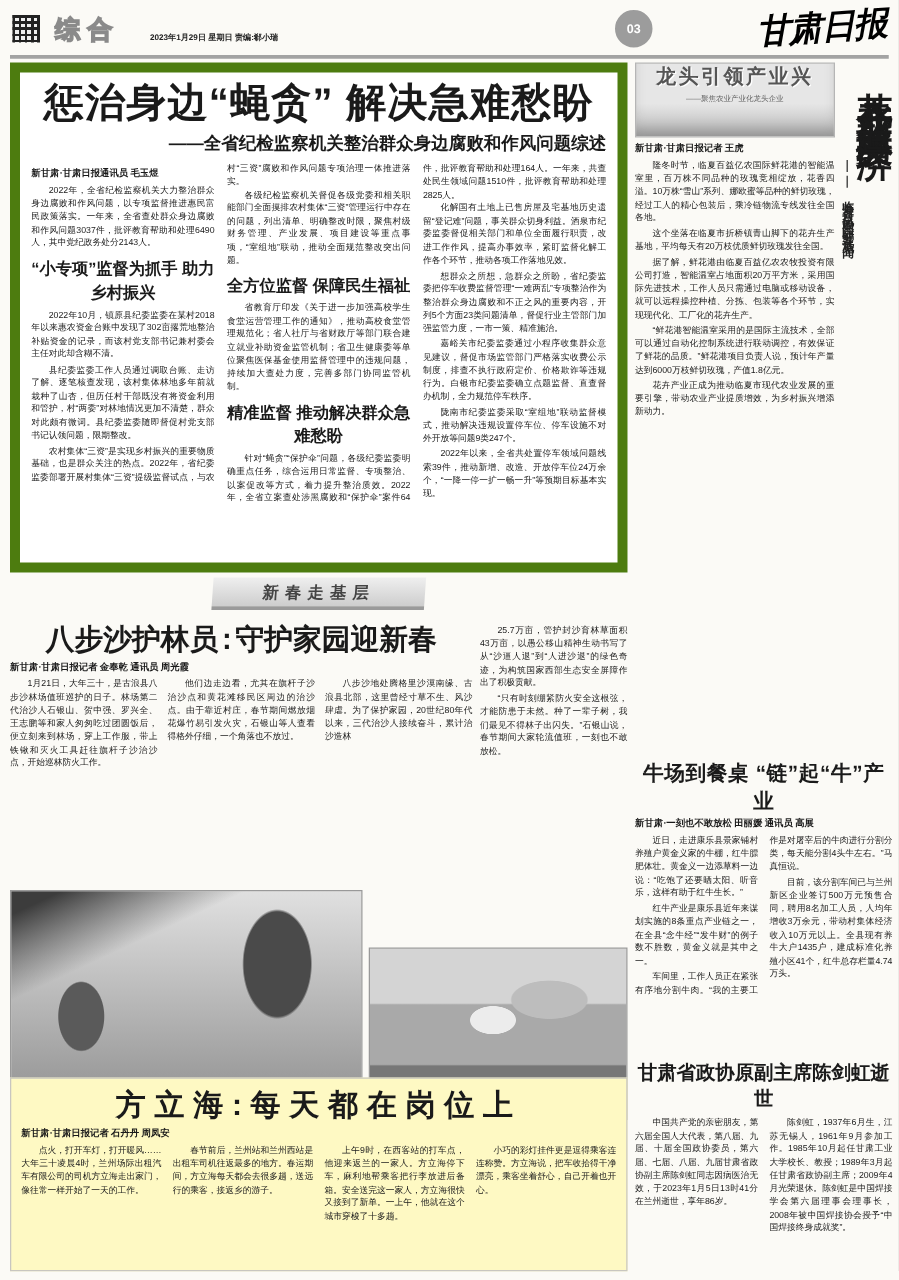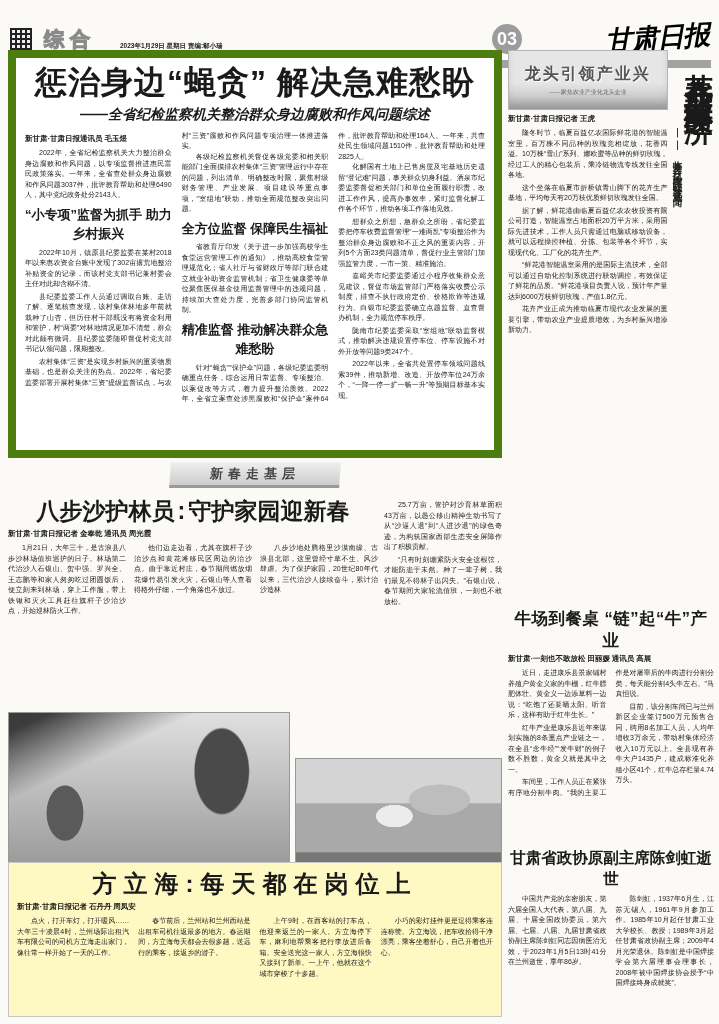--- a/index.html
+++ b/index.html
@@ -1,47 +1,47 @@
 <!DOCTYPE html>
 <html><head>
 <meta charset="utf-8">
 <style>
   html,body{margin:0;padding:0;background:#d8d6d1;}
   .page{position:relative;width:719px;height:1024px;margin:0 auto;background:#fbfaf6;
         font-family:"Liberation Sans",sans-serif;color:#1a1a1a;overflow:hidden;}
   
-  .hdr{position:absolute;left:8px;top:20px;right:8px;height:40px;border-bottom:8px solid #a3a3a3;}
+  .hdr{position:absolute;left:8px;top:4px;right:8px;height:40px;border-bottom:3px solid #a3a3a3;}
   .qr{position:absolute;left:2px;top:8px;width:22px;height:22px;background:
       repeating-linear-gradient(0deg,#222 0 2px,transparent 2px 5px),
       repeating-linear-gradient(90deg,#222 0 2px,#eee 2px 5px);}
   .section-name{position:absolute;left:36px;top:6px;font-size:20px;font-weight:800;
       letter-spacing:6px;color:#efece6;-webkit-text-stroke:1.2px #8a8a8a;}
   .date-line{position:absolute;left:112px;top:22px;font-size:6.5px;color:#222;font-weight:700;}
   .pageno{position:absolute;left:482px;top:2px;width:30px;height:30px;border-radius:50%;
-      background:#9c9c9c;color:#fff;font-weight:800;font-size:18px;
+      background:#9c9c9c;color:#fff;font-weight:800;font-size:10px;
       display:flex;align-items:center;justify-content:center;border:2px solid #fbfaf6;}
   .masthead{position:absolute;right:2px;top:0;font-family:"DejaVu Serif",serif;font-style:italic;
       font-weight:800;font-size:27px;letter-spacing:-1px;transform:rotate(-4deg);color:#000;}
   
   .para{text-indent:2em;margin:0 0 2px 0;}
   .subhead{font-weight:800;text-align:center;font-size:13px;margin:4px 0;}
   .byline{font-size:7.5px;text-align:left;margin:2px 0 4px 0;font-family:"Liberation Serif",serif;font-weight:700;}
   .bodytext{font-size:7px;line-height:1.5;text-align:justify;overflow:hidden;}
   
   .mainbox{position:absolute;left:8px;top:50px;width:494px;height:408px;border:8px solid #4d7c0f;
       box-sizing:border-box;padding:6px 9px;background:#fff;}
   .main-headline{font-size:32px;font-weight:900;text-align:center;letter-spacing:1px;line-height:1.15;}
-  .main-subtitle{font-size:14px;font-weight:800;text-align:center;margin:5px 0 7px 0;font-style:italic;}
+  .main-subtitle{font-size:14px;font-weight:800;text-align:right;margin:5px 0 7px 0;}
   .cols3{column-count:3;column-gap:10px;height:296px;}
   
   .flower{position:absolute;left:508px;top:50px;width:206px;height:512px;display:flex;}
   .flower-body{flex:1;min-width:0;padding-right:3px;}
   .banner{height:58px;border:1px solid #b5b5b5;background:linear-gradient(#e6e6e6 55%,#b9b9b9);
       text-align:center;box-shadow:inset 0 -10px 12px -6px #8e8e8e;margin-bottom:4px;}
-  .banner-title{font-size:16px;font-weight:900;color:#555;letter-spacing:2px;padding-top:13px;
+  .banner-title{font-size:16px;font-weight:900;color:#555;letter-spacing:2px;padding-top:0;
       text-shadow:1px 1px 0 #fff;text-align:center;}
   .banner-sub{font-size:6px;color:#666;margin-top:3px;}
   .flower-paras{height:424px;}
   .v-sub{writing-mode:vertical-rl;font-size:9.5px;font-weight:700;letter-spacing:3px;
       height:300px;margin-top:78px;color:#222;}
   .v-title{writing-mode:vertical-rl;font-size:29px;font-weight:900;line-height:1.05;
       letter-spacing:4px;height:505px;}
   
   .cattle{position:absolute;left:508px;top:575px;width:206px;height:258px;margin-top:33px;}
   .cattle-headline{font-size:16.5px;font-weight:900;text-align:center;letter-spacing:0.5px;}

